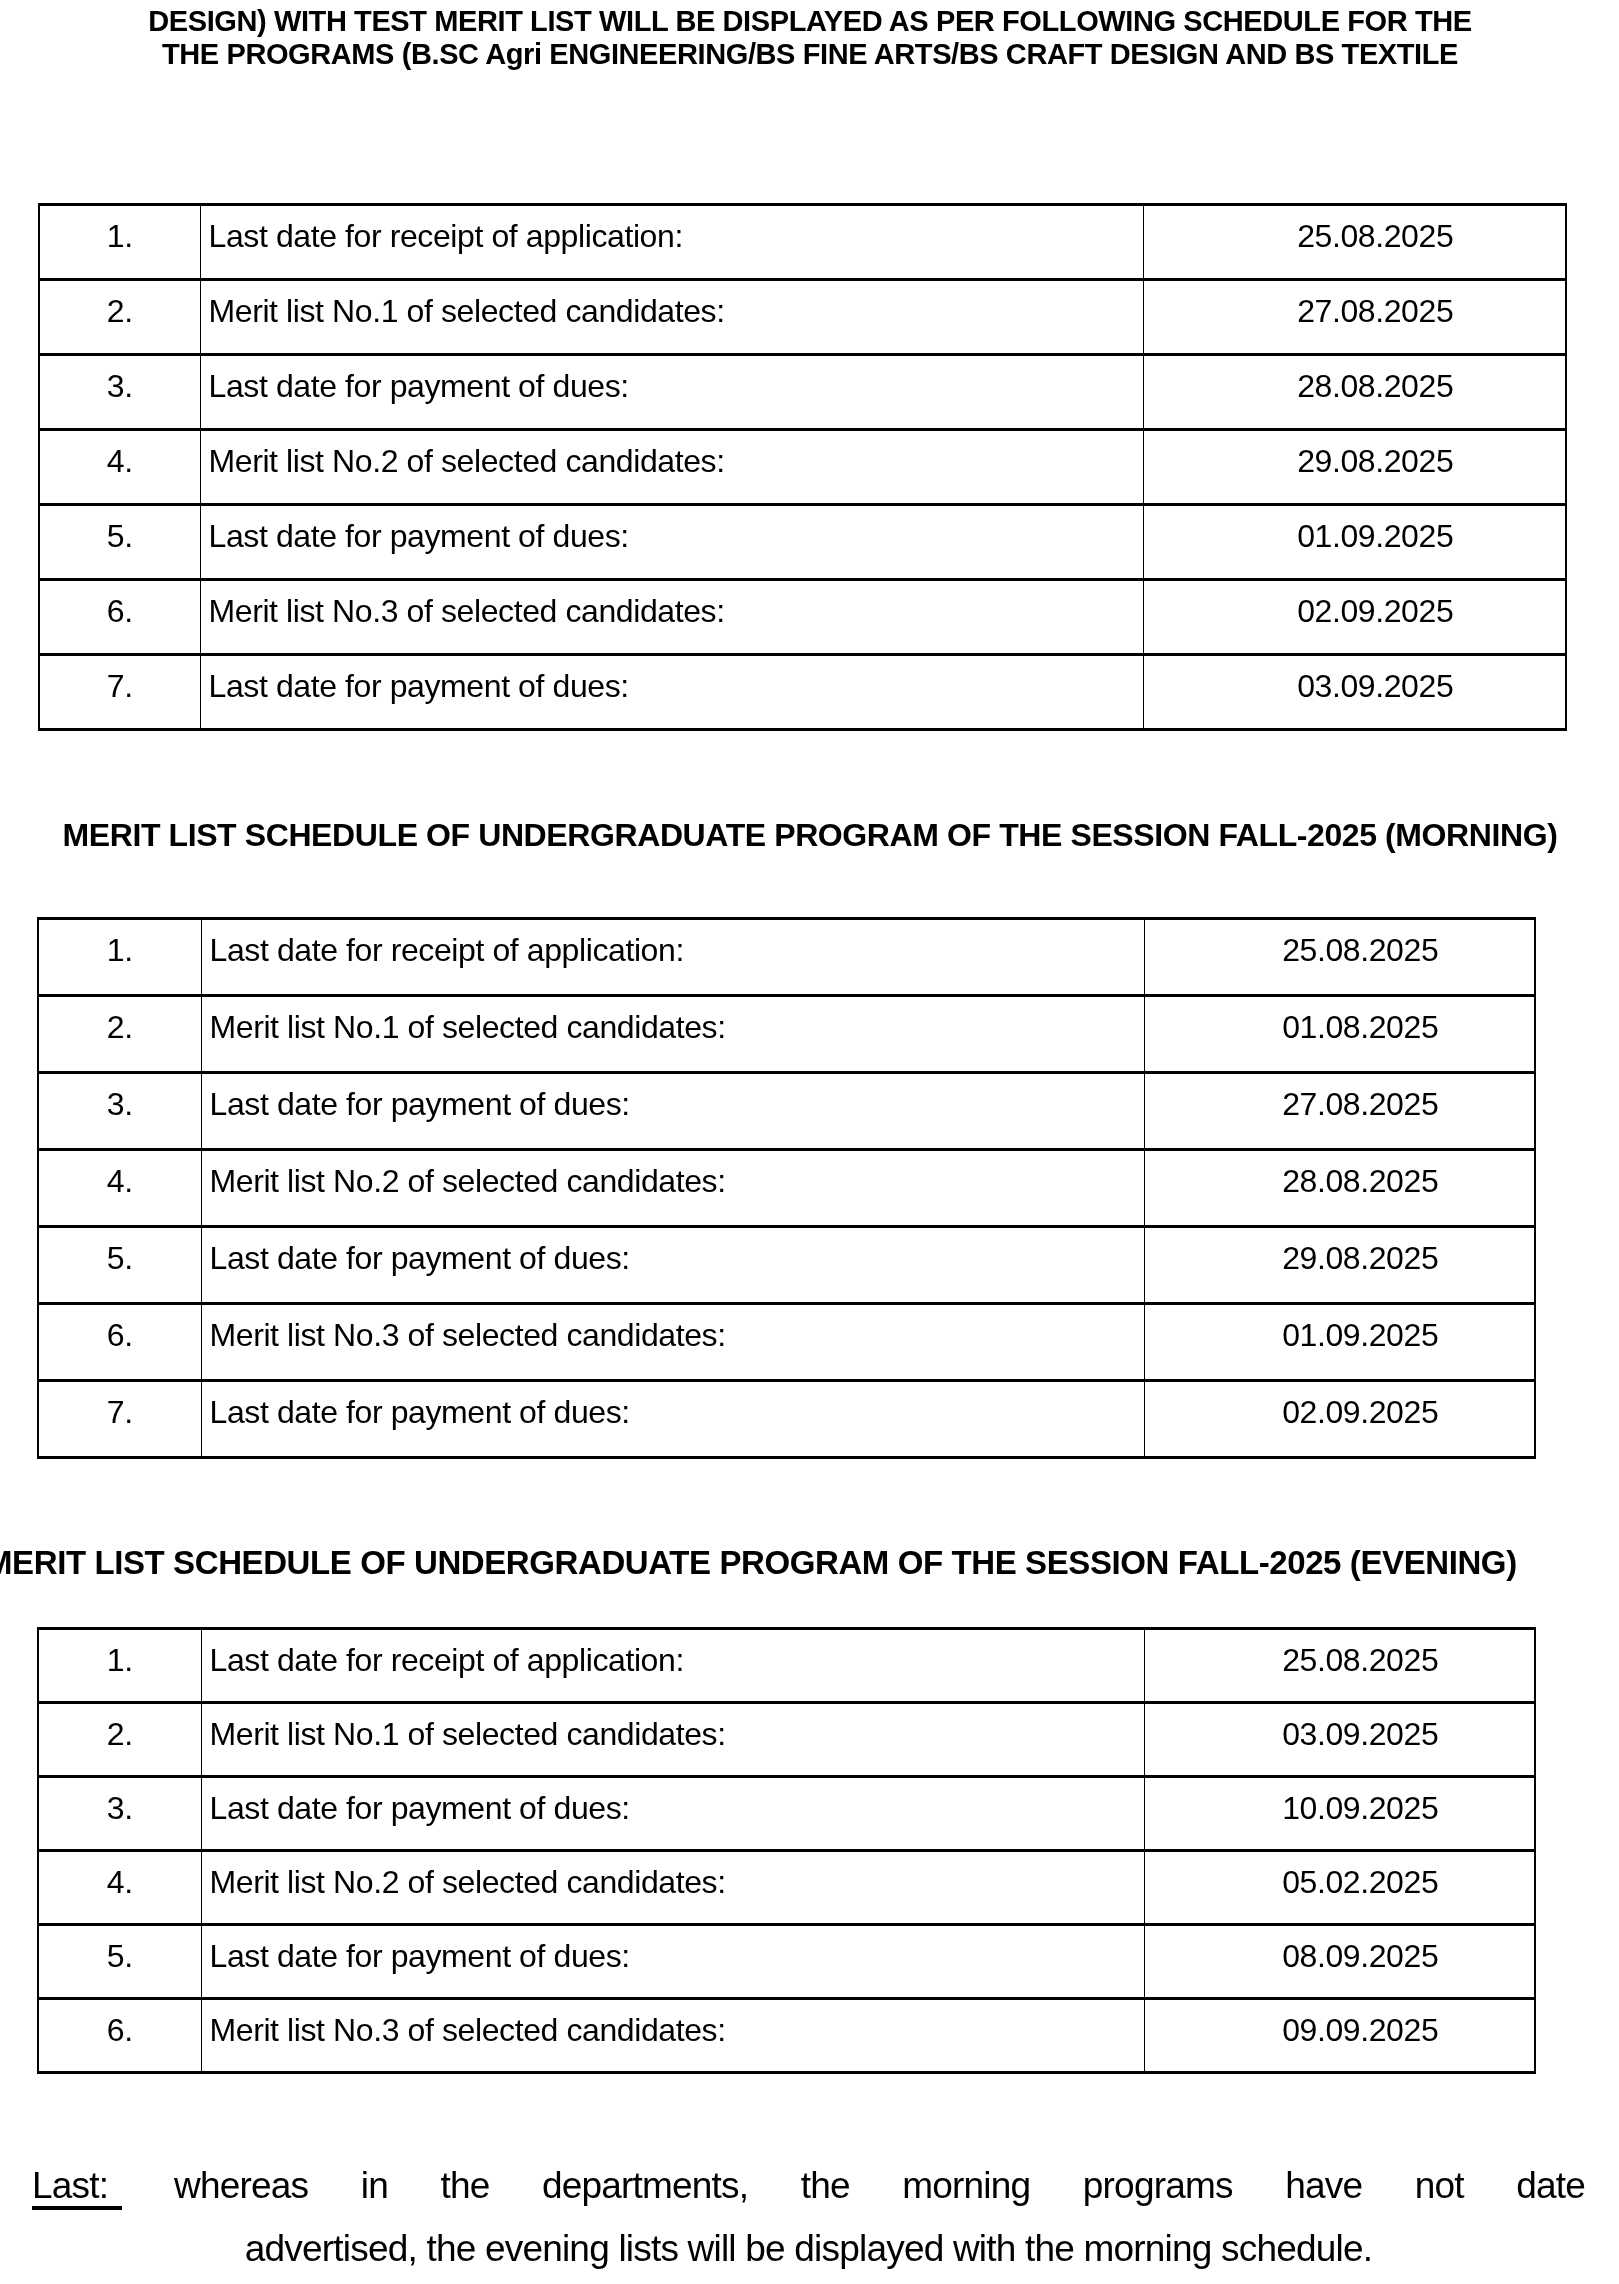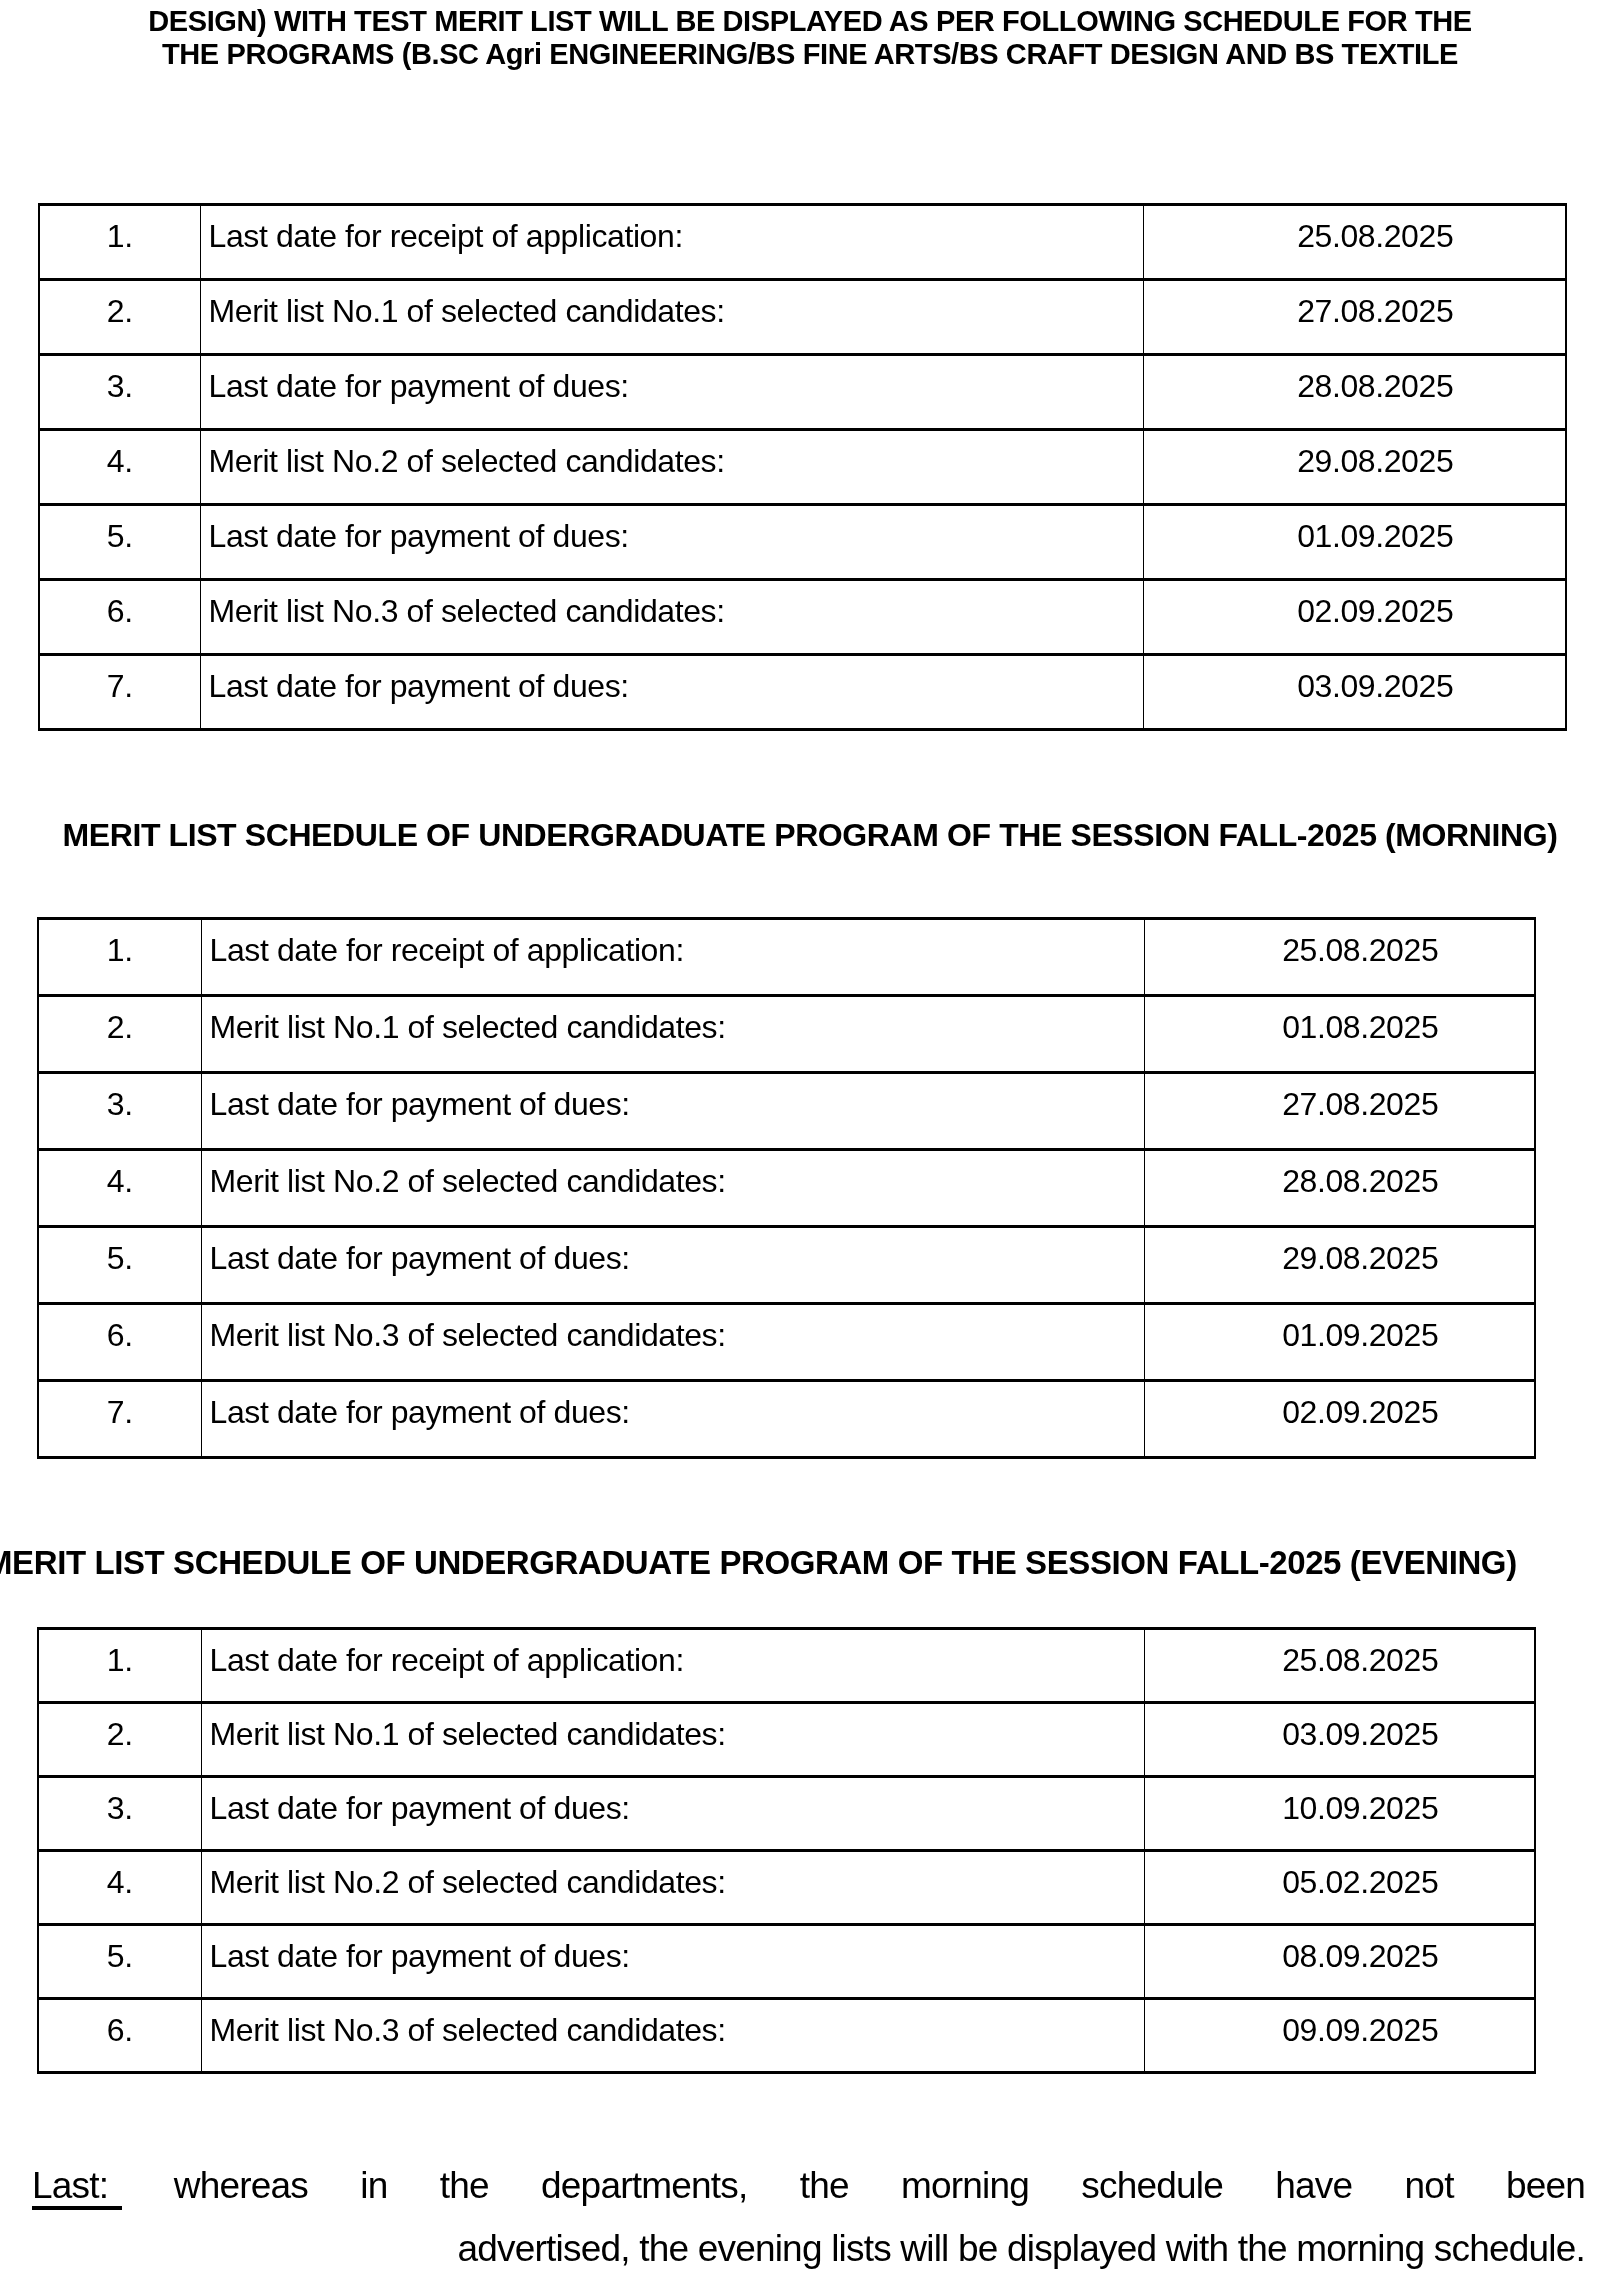--- a/index.html
+++ b/index.html
@@ -96,21 +96,21 @@
   }
   .note-line1 {
     text-align: justify;
     text-align-last: justify;
   }
   .note-label {
     border-bottom: 4.2px solid #000000;
     padding-right: 13.3px;
   }
   .note-line2 {
-    text-align: right;
+    text-align: center;
   }
 </style>
 </head>
 <body>
 
 <div class="h1-block">
   <div class="hline">DESIGN) WITH TEST MERIT LIST WILL BE DISPLAYED AS PER FOLLOWING SCHEDULE FOR THE</div>
   <div class="hline">THE PROGRAMS (B.SC Agri ENGINEERING/BS FINE ARTS/BS CRAFT DESIGN AND BS TEXTILE</div>
 </div>
 
@@ -242,16 +242,16 @@
     </tr>
     <tr>
       <td class="no">6.</td>
       <td class="desc">Merit list No.3 of selected candidates:</td>
       <td class="date">09.09.2025</td>
     </tr>
   </tbody>
 </table>
 
 <div class="note-block">
-  <div class="note-line1"><span class="note-label">Last:</span><span> whereas in the departments, the morning schedule have not been</span></div>
+  <div class="note-line1"><span class="note-label">Last:</span><span> whereas in the departments, the morning programs have not date</span></div>
   <div class="note-line2">advertised, the evening lists will be displayed with the morning schedule.</div>
 </div>
 
 
 </body></html>

